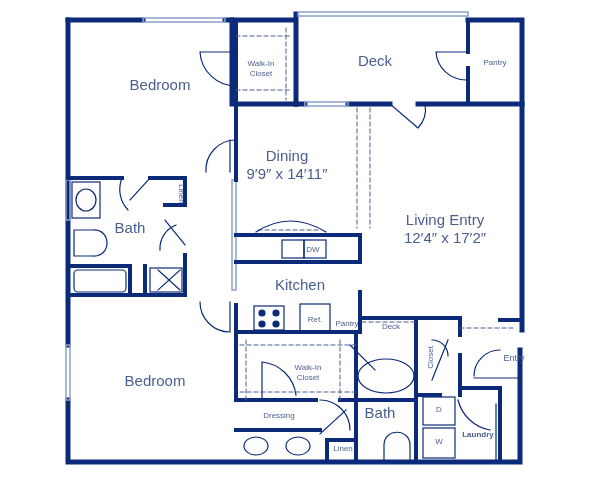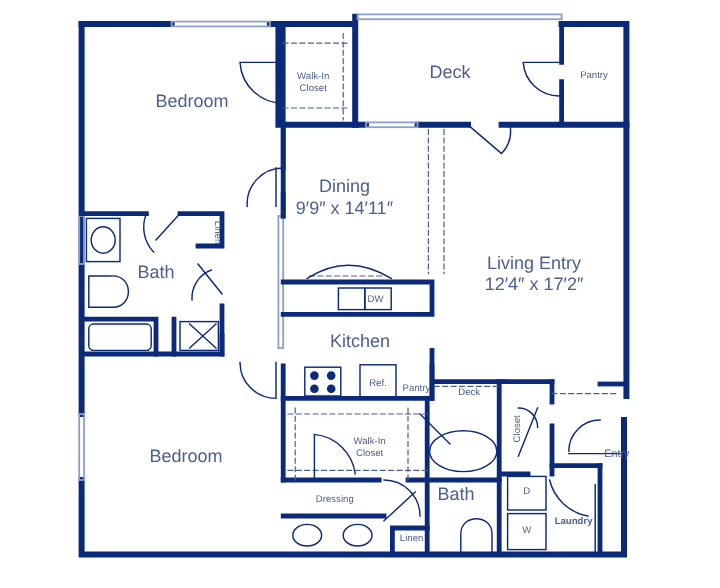--- a/index.html
+++ b/index.html
@@ -127,21 +127,21 @@
   <div>12′4″ x 17′2″</div>
 </div>
 <div class="lbl big" style="left:110px;top:219px;width:40px;">Bath</div>
 <div class="lbl xs" style="left:166px;top:184px;width:20px;writing-mode:vertical-rl;">Linen</div>
 <div class="lbl xs" style="left:294px;top:245px;width:38px;">DW</div>
 <div class="lbl big" style="left:260px;top:276px;width:80px;">Kitchen</div>
 <div class="lbl xs" style="left:300px;top:315px;width:30px;">Ref.</div>
 <div class="lbl xs" style="left:333px;top:319px;width:28px;">Pantry</div>
 <div class="lbl xs" style="left:372px;top:322px;width:38px;">Deck</div>
 <div class="lbl xs" style="left:426px;top:346px;width:14px;writing-mode:vertical-rl;transform:rotate(180deg);">Closet</div>
-<div class="lbl sm" style="left:494px;top:373px;width:40px;">Entry</div>
+<div class="lbl sm" style="left:494px;top:353px;width:40px;">Entry</div>
 <div class="lbl big" style="left:100px;top:372px;width:110px;">
   <div>Bedroom</div>
 </div>
 <div class="lbl xs" style="left:280px;top:363px;width:56px;">
   <div>Walk-In</div>
   <div>Closet</div>
 </div>
 <div class="lbl xs" style="left:254px;top:411px;width:50px;">Dressing</div>
 <div class="lbl big" style="left:360px;top:404px;width:40px;">Bath</div>
 <div class="lbl xs" style="left:330px;top:444px;width:26px;">Linen</div>

